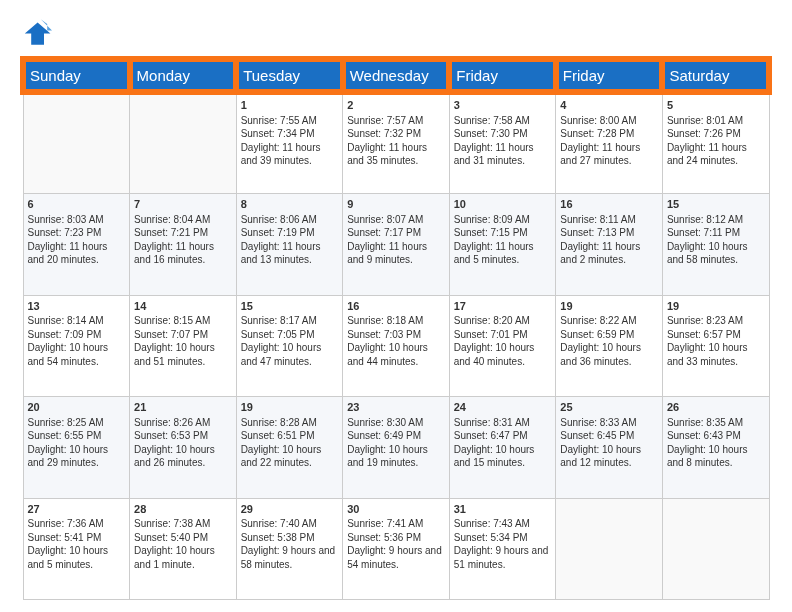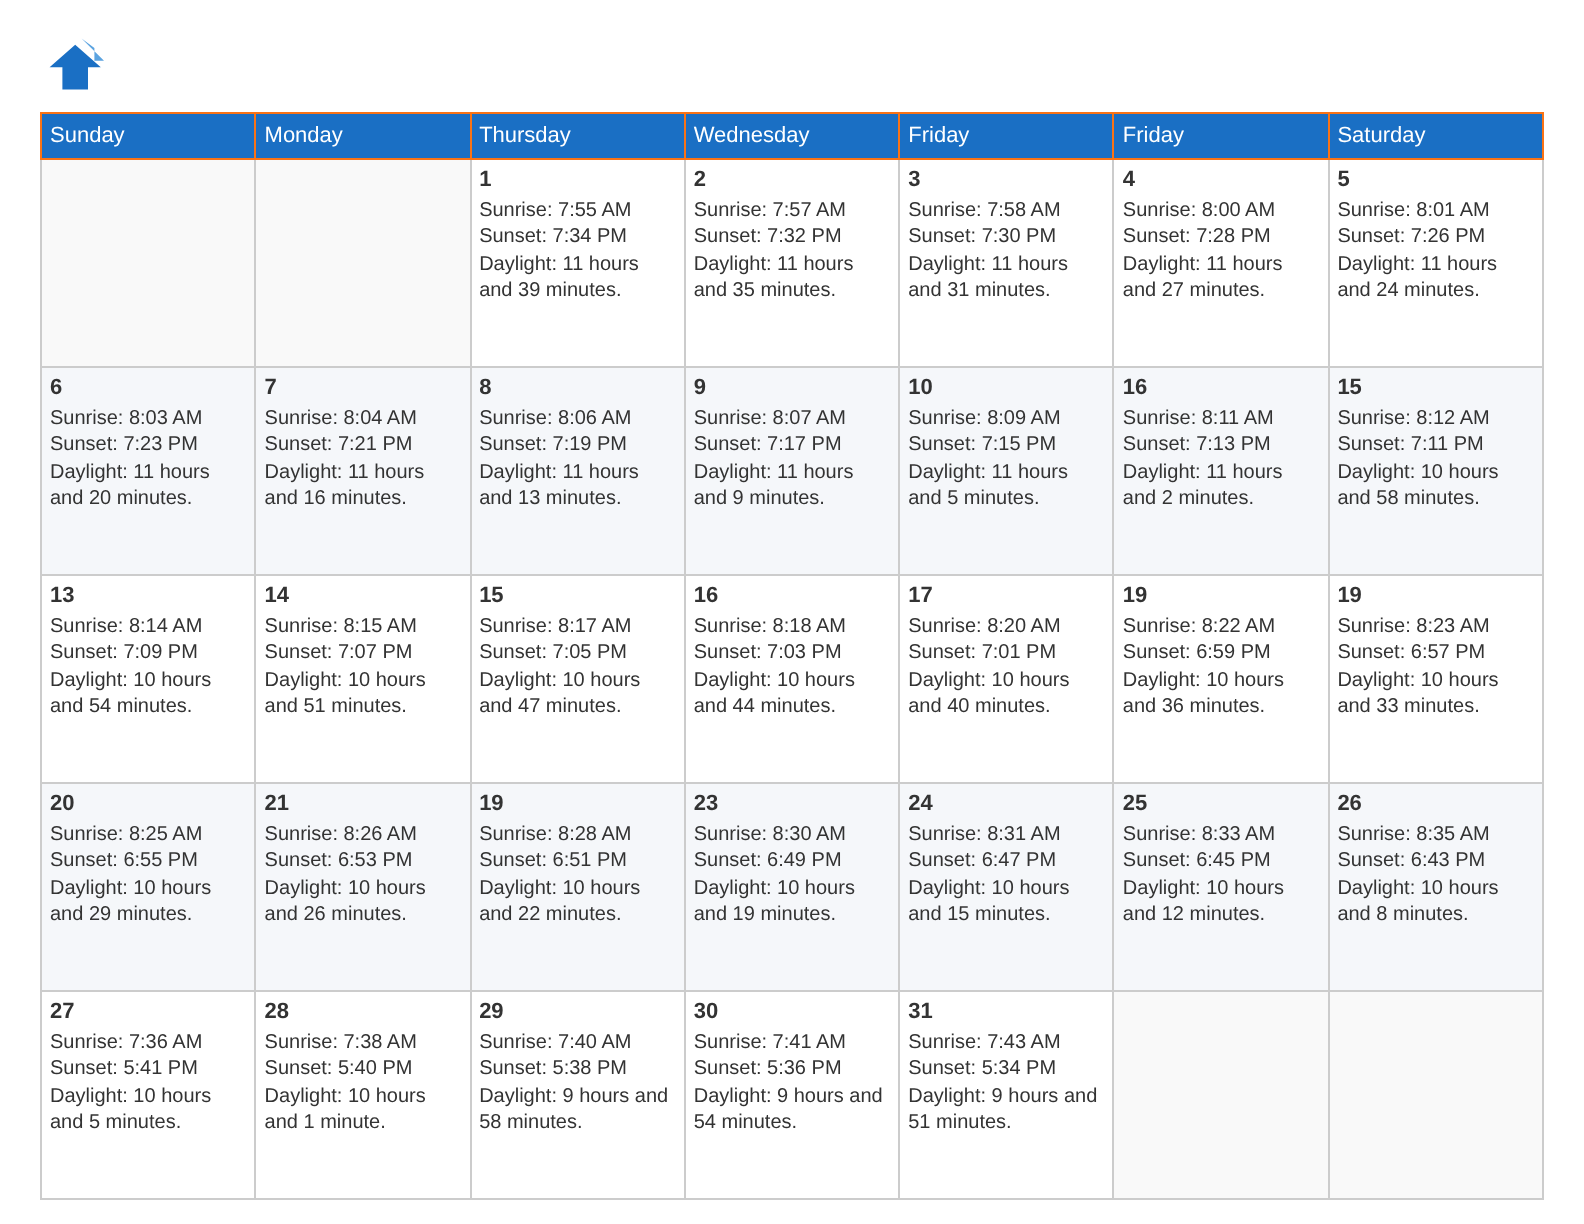--- a/index.html
+++ b/index.html
@@ -63,23 +63,23 @@
       flex: 1;
       border-collapse: collapse;
       width: 100%;
       font-size: 9.5px;
     }
     .calendar th {
       background: #1a6fc4;
       color: white;
       padding: 5px 4px;
       text-align: left;
-      font-size: 11px;
+      font-size: 15px;
       font-weight: normal;
-      border: 1px solid #f97316;
+      border: 6px solid #f97316;
     }
     .calendar td {
       border: 1px solid #ccc;
       vertical-align: top;
       padding: 3px 4px;
       width: calc(100%/7);
       height: 80px;
       color: #333;
       line-height: 1.35;
     }
@@ -123,21 +123,21 @@
       <div class="month-title"></div>
       <div class="location"></div>
     </div>
   </div>
 
   <table class="calendar">
     <thead>
       <tr class="cal-header-row">
       <th>Sunday</th>
           <th>Monday</th>
-          <th>Thursday</th>
+          <th>Tuesday</th>
           <th>Wednesday</th>
           <th>Friday</th>
           <th>Friday</th>
           <th>Saturday</th>
         </tr>
     </thead>
     <tbody id="cal-body">
     <tr>
           <td class="empty"></td>
           <td class="empty"></td>

